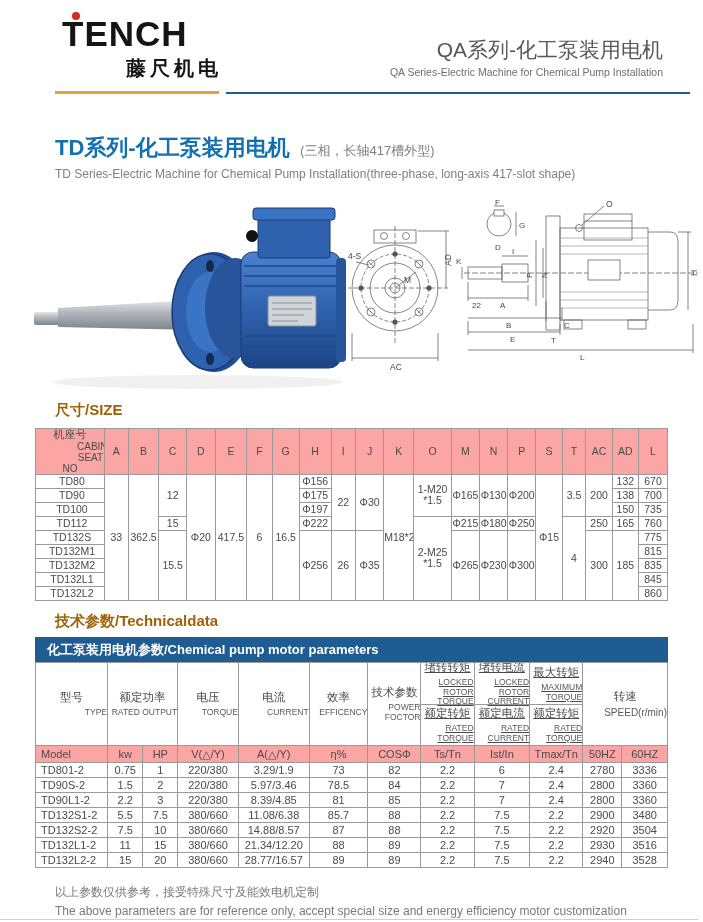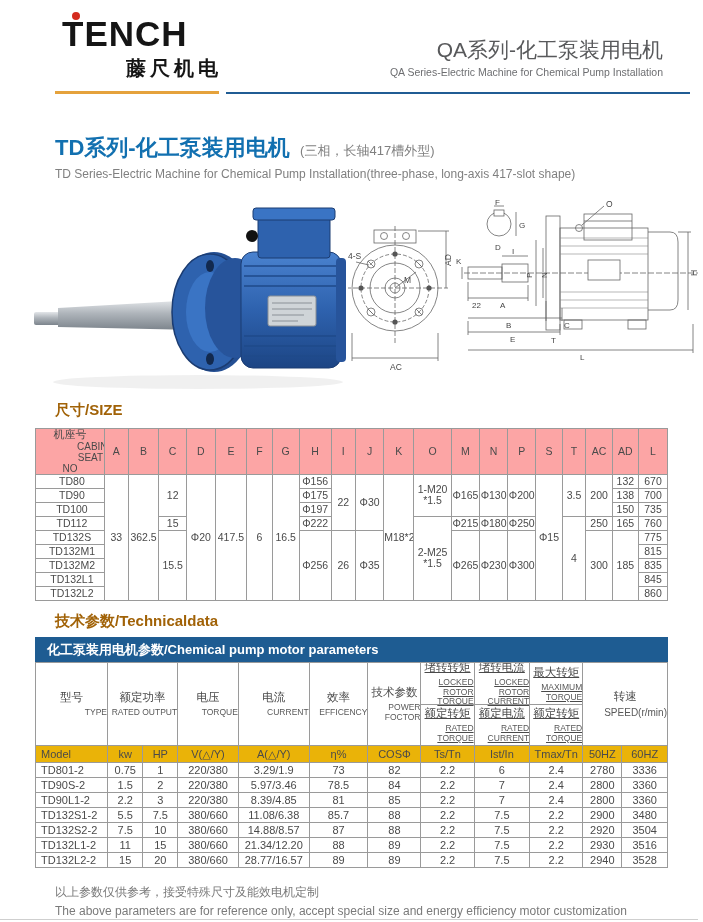--- a/index.html
+++ b/index.html
@@ -38,21 +38,21 @@
   #banner{left:35px;top:637px;width:633px;height:25px;background:#1e5c92;color:#fff;
           font-size:13px;font-weight:bold;display:flex;align-items:center;padding-left:12px;box-sizing:border-box;}
   .tech{width:633px;font-size:11px;color:#4a4a4a;}
   .tech td{border:1px solid #9a9a9a;text-align:center;padding:0;overflow:hidden;}
   .tech .gh{height:82px;vertical-align:middle;}
   .tech .cn{font-size:11.5px;display:block;}
   .tech .en{font-size:8.5px;display:block;line-height:1.15;margin-top:3px;color:#585858;text-align:right;}
   .tech .halfwrap{padding:0;text-decoration:underline;}
   .tech .half{height:40px;display:flex;flex-direction:column;justify-content:center;}
   .tech .half.topl{border-bottom:1px solid #9a9a9a;}
-  .tech .sub td{background:#eab308;height:16px;font-size:11px;}
+  .tech .sub td{background:#fca5a5;height:16px;font-size:11px;}
   .tech .dr td{height:14px;}
   .tech .mdl{text-align:left;padding-left:5px;}
   
   #foot{left:55px;top:884px;width:613px;color:#7a7a7a;}
   #foot .cn{font-size:12px;}
   #foot .en{font-size:12px;margin-top:3px;}
   .pagebottom{left:0;top:919px;width:703px;height:1px;background:#cfcfcf;}
   svg text{font-family:"Liberation Sans","DejaVu Sans",sans-serif;}
 </style>
 </head>

